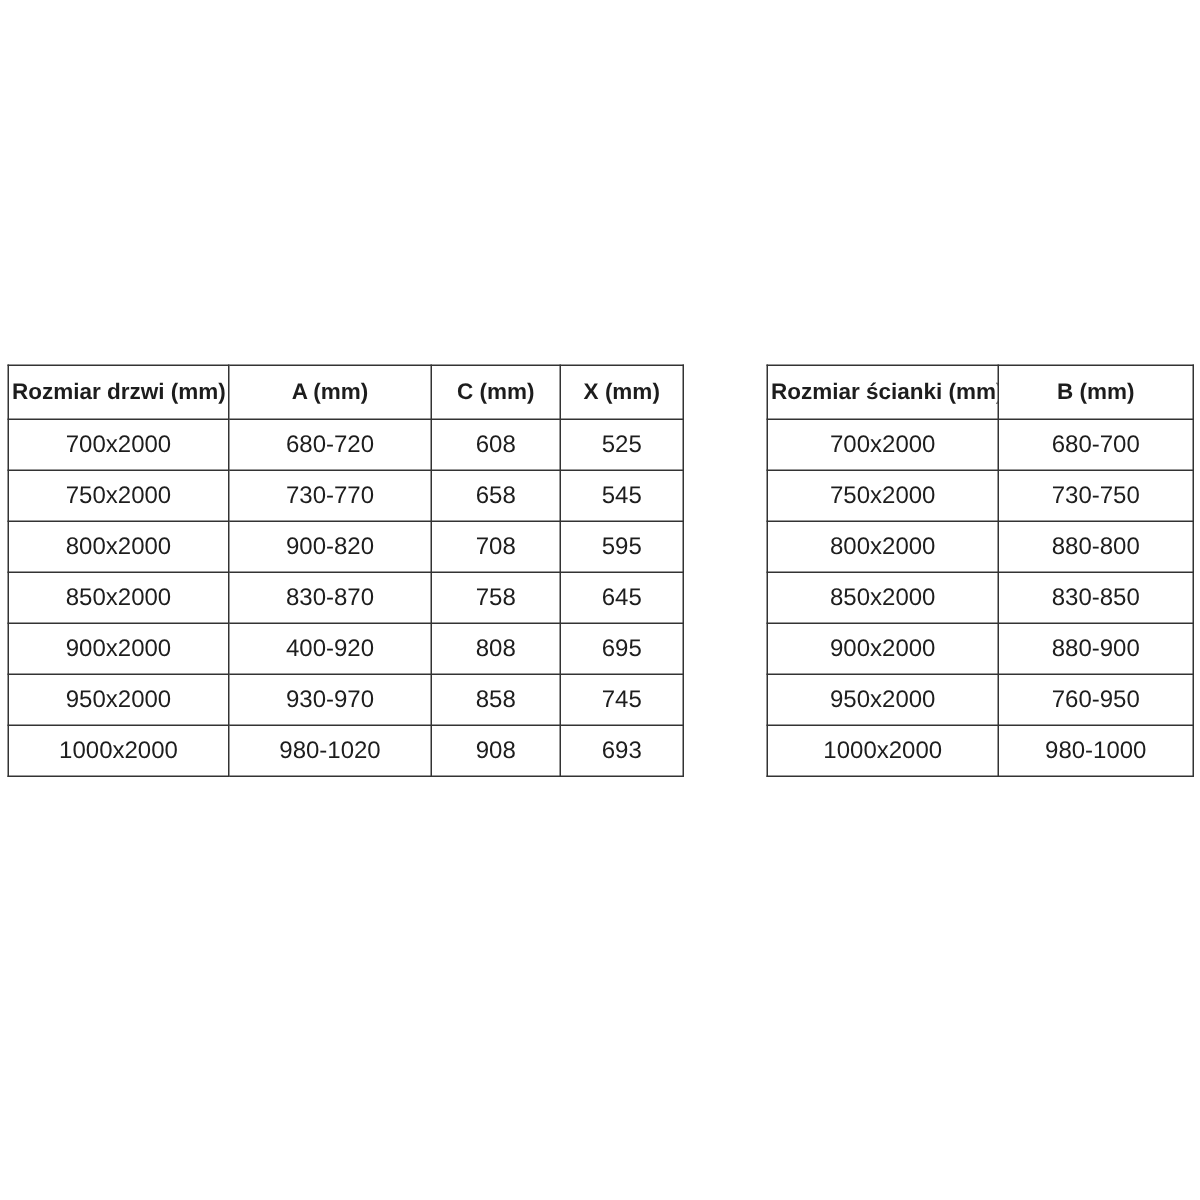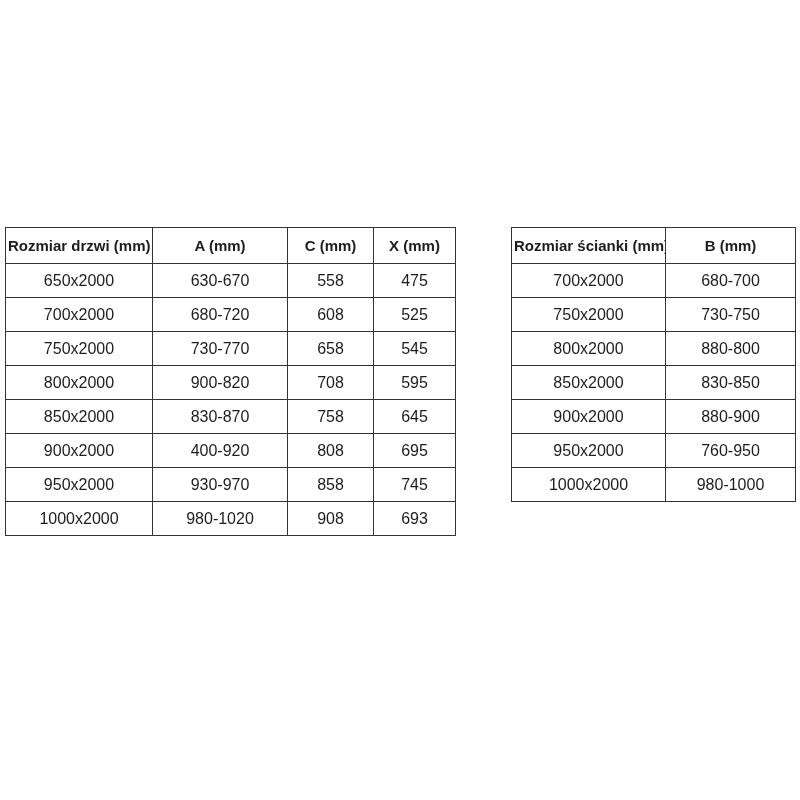--- a/index.html
+++ b/index.html
@@ -9,21 +9,21 @@
   }
   body {
     width: 800px;
     height: 800px;
     position: relative;
     font-family: "Liberation Sans", "DejaVu Sans", sans-serif;
     color: #1d1d1d;
   }
   .table-wrap {
     position: absolute;
-    top: 227px;
+    top: 243px;
   }
   #doors-table-wrap { left: 5px; }
   #wall-table-wrap  { left: 511px; }
 
   table {
     border-collapse: collapse;
     table-layout: fixed;
     background: #ffffff;
   }
   #doors-table { width: 450px; }
@@ -72,26 +72,20 @@
     </colgroup>
   <thead>
         <tr>
           <th>Rozmiar drzwi (mm)</th>
           <th>A (mm)</th>
           <th>C (mm)</th>
           <th>X (mm)</th>
         </tr>
       </thead>
       <tbody>
-        <tr>
-          <td>650x2000</td>
-          <td>630-670</td>
-          <td>558</td>
-          <td>475</td>
-        </tr>
         <tr>
           <td>700x2000</td>
           <td>680-720</td>
           <td>608</td>
           <td>525</td>
         </tr>
         <tr>
           <td>750x2000</td>
           <td>730-770</td>
           <td>658</td>

